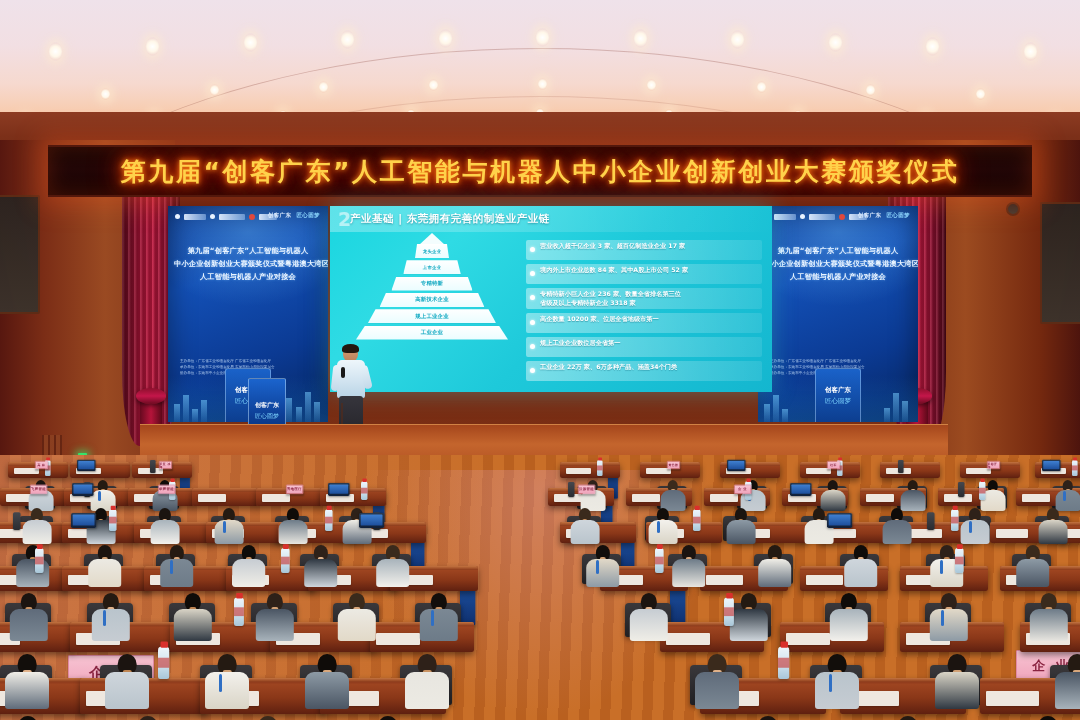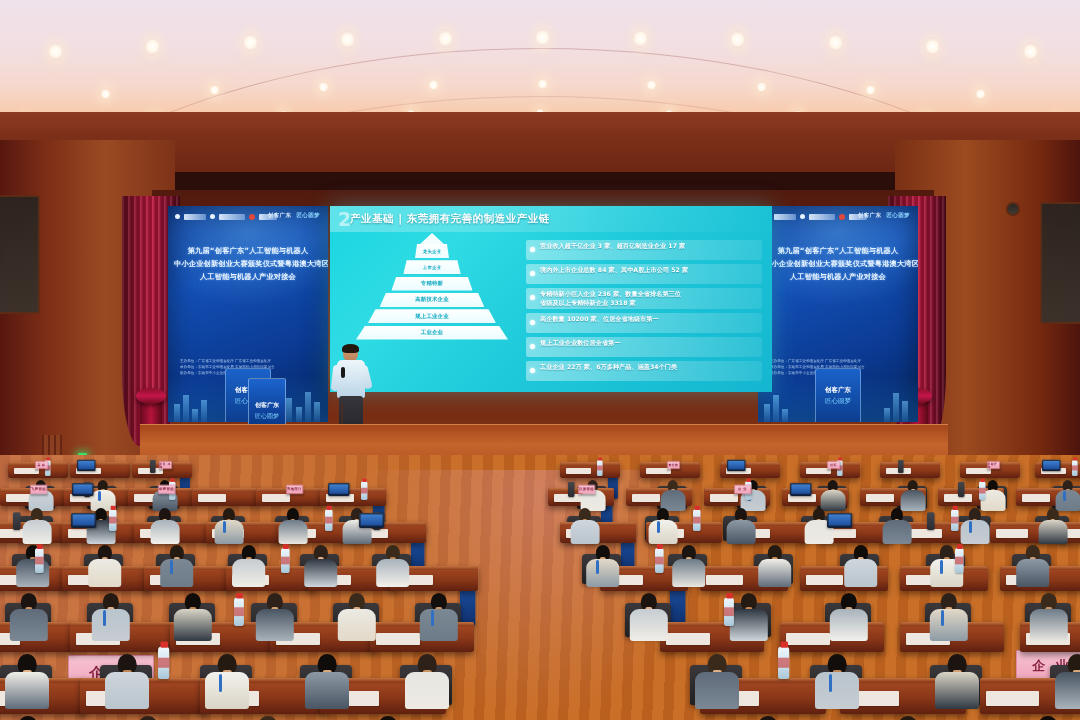--- a/index.html
+++ b/index.html
@@ -377,20 +377,23 @@
   </div>
 
   <div class="backwall"></div>
   <div class="curtain curtain-l"></div>
   <div class="curtain-tail" style="left:140px;top:396px;"></div>
   <div class="curtain-tie" style="left:136px;top:388px;"></div>
   <div class="curtain curtain-r"></div>
   <div class="curtain-tail" style="right:152px;top:396px;"></div>
   <div class="curtain-tie" style="right:148px;top:388px;"></div>
 
+  <div class="led-frame">
+    <div class="led-text">第九届“创客广东”人工智能与机器人中小企业创新创业大赛颁奖仪式</div>
+  </div>
 
   <div class="board board-l">
     <div class="board-logos">
       <span class="logo-dot"></span>
       <span class="logo-chip" style="width:22px;"></span>
       <span class="logo-dot"></span>
       <span class="logo-chip" style="width:26px;"></span>
       <span class="logo-red"></span>
       <span class="logo-chip" style="width:18px;"></span>
     </div>

